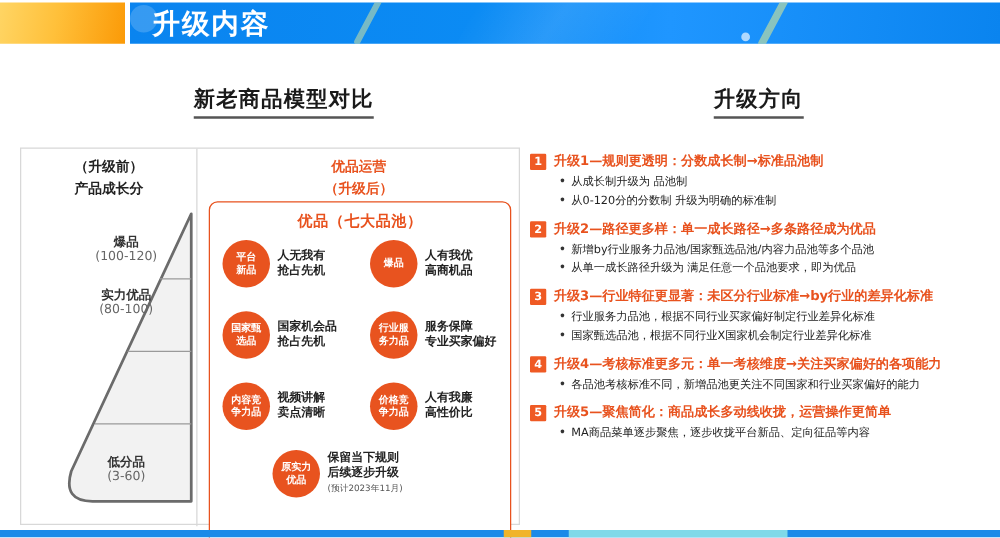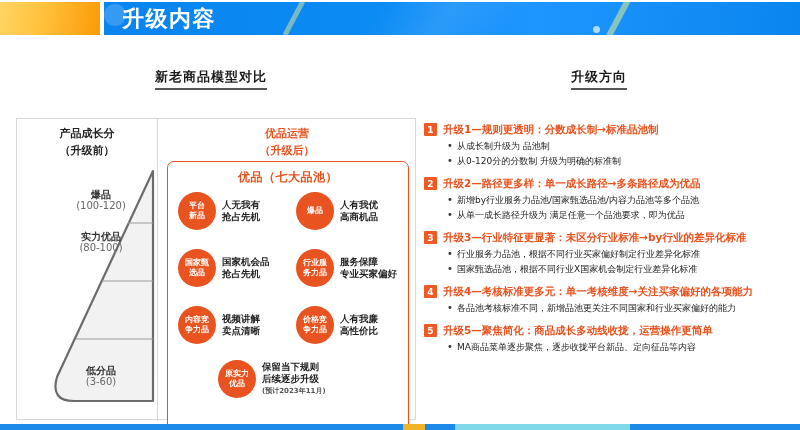--- a/index.html
+++ b/index.html
@@ -45,21 +45,21 @@
     background:linear-gradient(100deg, rgba(255,255,255,0.00) 0%, rgba(255,255,255,0.10) 50%, rgba(255,255,255,0.00) 100%);
     transform: skewX(-28deg);
   }
   .deco-dot {
     left:489px; top:24px; width:7px; height:7px; border-radius:50%;
     background:rgba(255,255,255,0.65);
   }
 
   
   .sec-title {
-    position:absolute; font-size:13px; font-weight:bold; color:#1a1a1a;
+    position:absolute; font-size:17px; font-weight:bold; color:#1a1a1a;
     letter-spacing:1px; white-space:nowrap;
     border-bottom:2px solid #555; padding-bottom:2px;
   }
   #title-left  { left:155px; top:68px; }
   #title-right { left:571px; top:68px; }
 
   
   .diagram {
     position:absolute; left:16px; top:118px; width:400px; height:302px;
     border:1px solid #d8d8d8; background:#fff;
@@ -105,21 +105,21 @@
   .pool-item .bubble {
     width:38px; height:38px; border-radius:50%;
     background:#e8531f; color:#fff; flex:0 0 38px;
     display:flex; flex-direction:column; align-items:center; justify-content:center;
     font-size:8px; font-weight:bold; line-height:10px; text-align:center;
   }
   .pool-item .ptxt {
     margin-left:6px; font-size:9.5px; color:#222; line-height:12px;
     font-weight:bold; white-space:nowrap;
   }
-  .pool-item .ptxt .sub { font-size:7px; font-weight:bold; color:#555; }
+  .pool-item .ptxt .sub { font-size:7px; font-weight:normal; color:#555; }
   .pi-0 { left:4px;   top:0px;   }
   .pi-1 { left:122px; top:0px;   }
   .pi-2 { left:4px;   top:57px;  }
   .pi-3 { left:122px; top:57px;  }
   .pi-4 { left:4px;   top:114px; }
   .pi-5 { left:122px; top:114px; }
   .pi-6 { left:4px;   top:168px;margin-left:40px; }
 
   
   .upgrades { position:absolute; left:424px; top:122px; width:366px; }
@@ -165,22 +165,22 @@
     <div class="deco deco-circle"></div>
   </div>
 
   <div class="sec-title" id="title-left">新老商品模型对比</div>
   <div class="sec-title" id="title-right">升级方向</div>
 
   <div class="diagram">
     <div class="dgm-divider"></div>
 
     <div class="dgm-left-head">
+      <div>（升级前）</div>
       <div>产品成长分</div>
-      <div>（升级前）</div>
     </div>
 
     <div class="dgm-right-head">
       <div>优品运营</div>
       <div>（升级后）</div>
     </div>
 
     <div class="pyramid">
       <svg class="pyr-svg" width="137" height="250" viewBox="0 0 137 250">
         <path d="M133 4 L37 210 Q30 234 54 234 L133 234 Z" fill="#f2f2f2" stroke="#6b6b6b" stroke-width="2.2" stroke-linejoin="round"></path>

